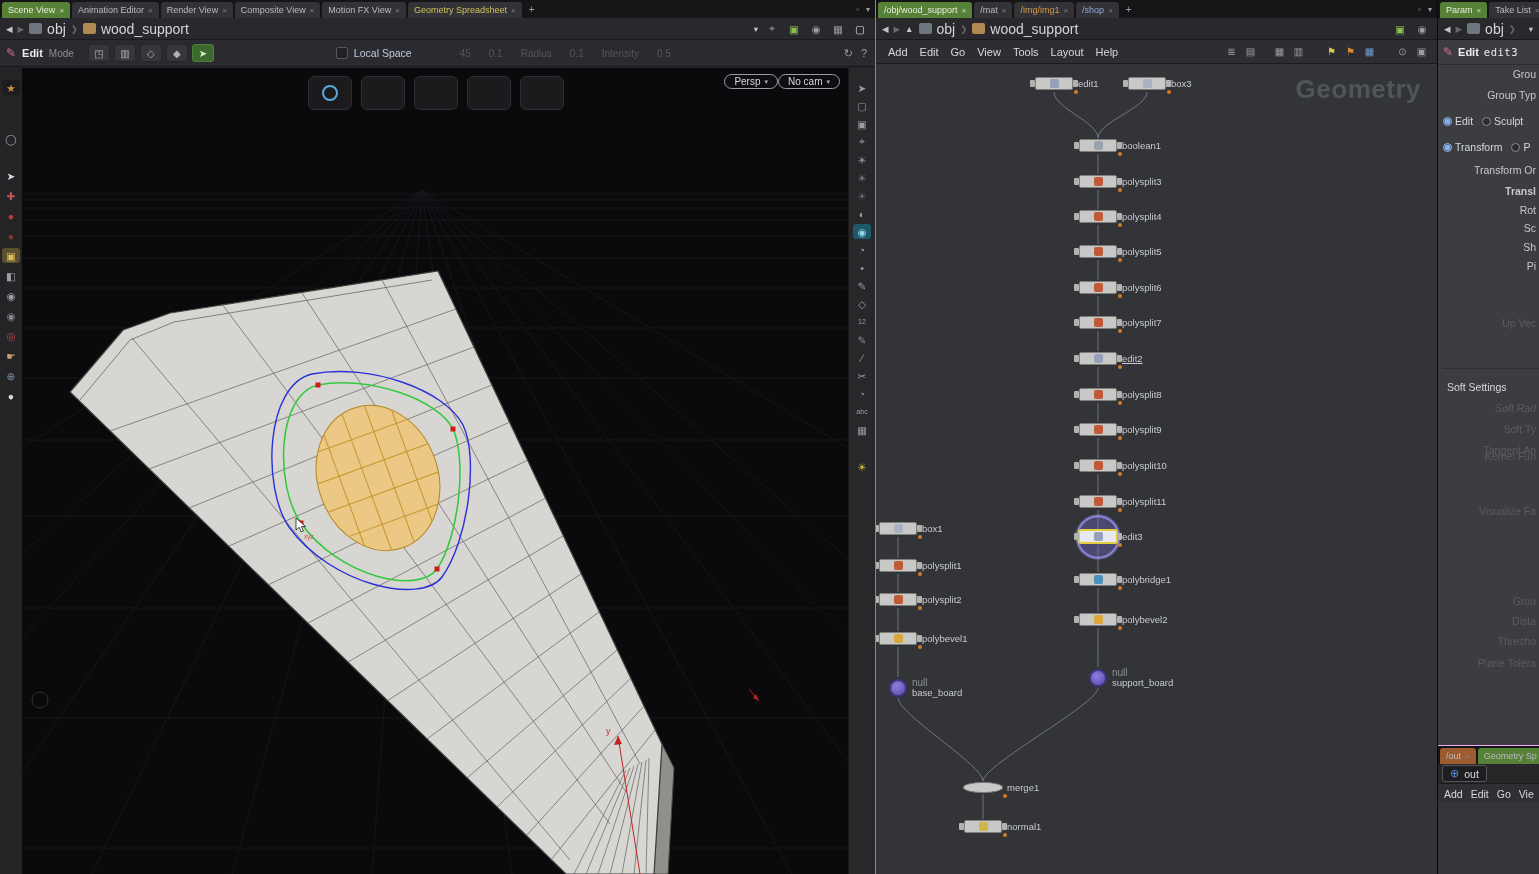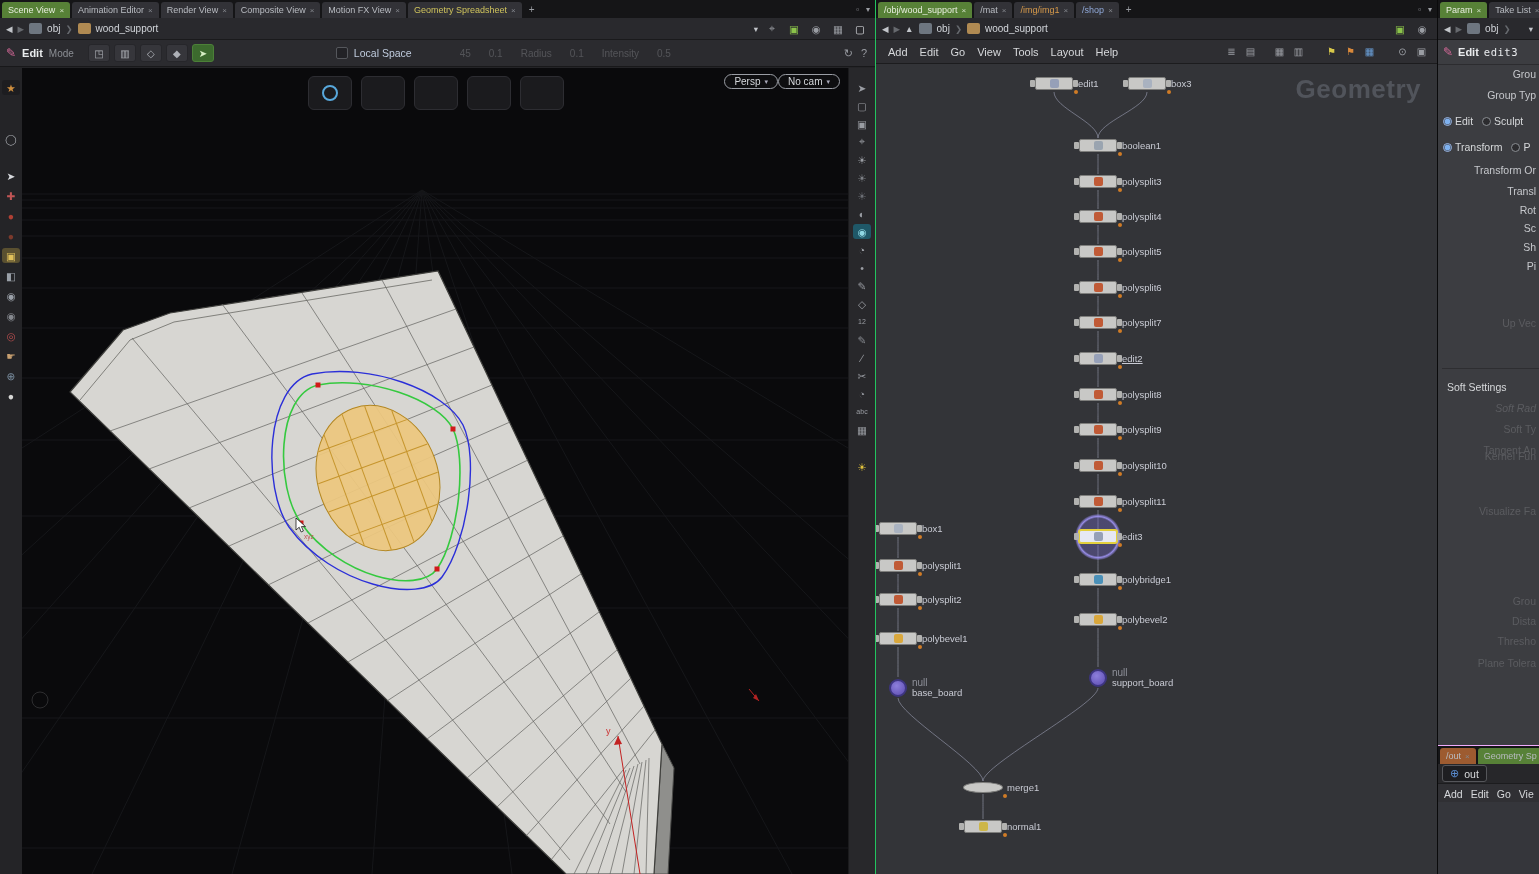--- a/index.html
+++ b/index.html
@@ -15,21 +15,21 @@
 .tab{display:flex;align-items:center;gap:4px;padding:0 6px;background:#323237;color:#b9bcc2;font-size:9px;border-radius:3px 3px 0 0;margin-top:2px;white-space:nowrap}
 .tab .x{color:#83868c;font-size:8px}
 .tab.active{background:#578137;color:#e8eedf}
 .tab.active .x{color:#cfe0c2}
 .tabplus{color:#9a9da3;padding:0 7px;display:flex;align-items:center;font-size:10px}
 .winbtns{position:absolute;right:5px;top:0;bottom:0;display:flex;align-items:center;gap:7px;color:#9a9da3;font-size:8px}
 
 .pathbar{height:22px;background:#29292d;display:flex;align-items:center;gap:5px;padding:0 6px;border-bottom:1px solid #1a1a1c;position:relative}
 .navbtn{color:#c2c5ca;font-size:8.5px}
 .navbtn.dim{color:#66696e}
-.path-text{color:#d2d5da;font-size:10px}
+.path-text{color:#d2d5da;font-size:14px}
 .ctx-chip{width:13px;height:11px;background:#6e7680;border-radius:2px;flex:none}
 .ctx-chip.tan{background:#b08a52}
 .pb-icons{display:flex;align-items:center;gap:4px}
 
 .toolbar{height:27px;background:#2b2b2f;display:flex;align-items:center;gap:6px;padding:0 6px;border-bottom:1px solid #18181a;position:relative}
 .edit-pen{color:#d8699a;font-size:12px}
 .bold{font-weight:bold;color:#eaecee;font-size:11px}
 .dimtext{color:#8b8e94;font-size:10px}
 .tb-icons{display:flex;gap:4px;margin-left:8px}
 .tbtn{width:22px;height:18px;background:#36363b;border:1px solid #26262a;border-radius:3px;display:inline-flex;align-items:center;justify-content:center;font-size:10px;color:#aeb1b7}
@@ -601,21 +601,21 @@
         <span class="radio sel">
           <span class="rdot"></span>
           <span>Transform</span>
         </span>
         <span class="radio">
           <span class="rdot"></span>
           <span>P</span>
         </span>
       </div>
       <div class="p-label" style="top: 164px;">Transform Or</div>
-      <div class="p-label" style="top: 185px;">Transl</div>
+      <div class="p-label" style="top: 185px; font-weight: bold;">Transl</div>
       <div class="p-label" style="top: 204px;">Rot</div>
       <div class="p-label" style="top: 222px;">Sc</div>
       <div class="p-label" style="top: 241px;">Sh</div>
       <div class="p-label" style="top: 260px;">Pi</div>
       <div class="p-label dim" style="top: 317px;">Up Vec</div>
       <div class="p-hr" style="top: 368px;"></div>
       <div class="p-section" style="top: 381px;">Soft Settings</div>
       <div class="p-label dim" style="top: 402px; font-style: italic;">Soft Rad</div>
       <div class="p-label dim" style="top: 423px;">Soft Ty</div>
       <div class="p-label dim" style="top: 444px;">Tangent An</div>

